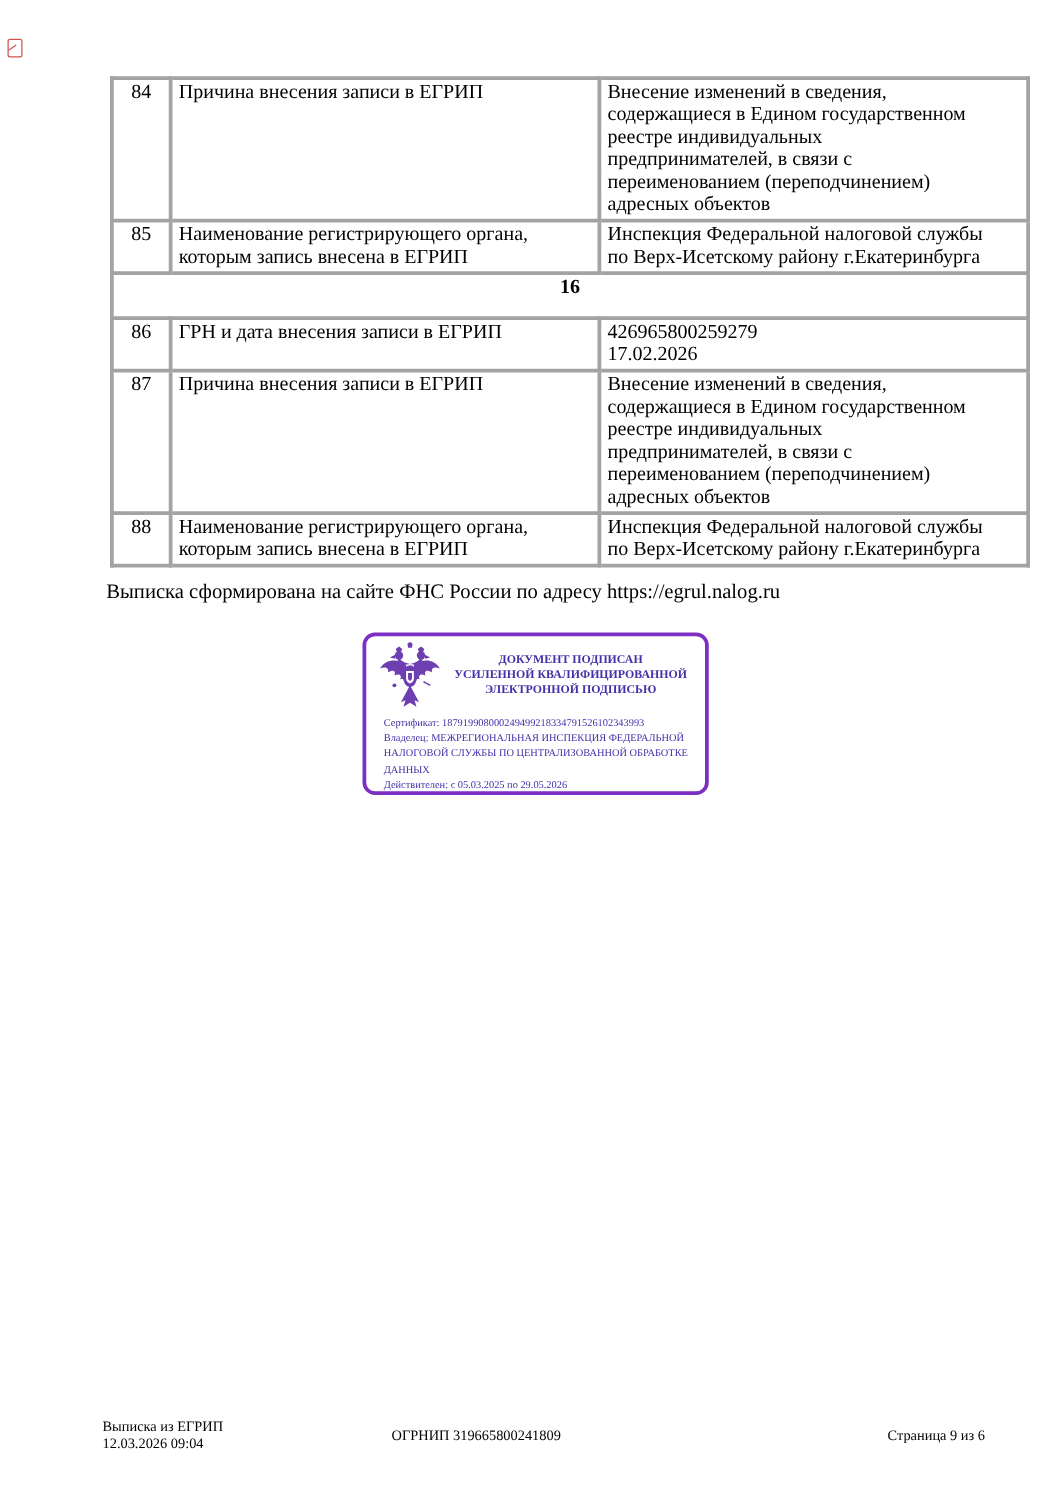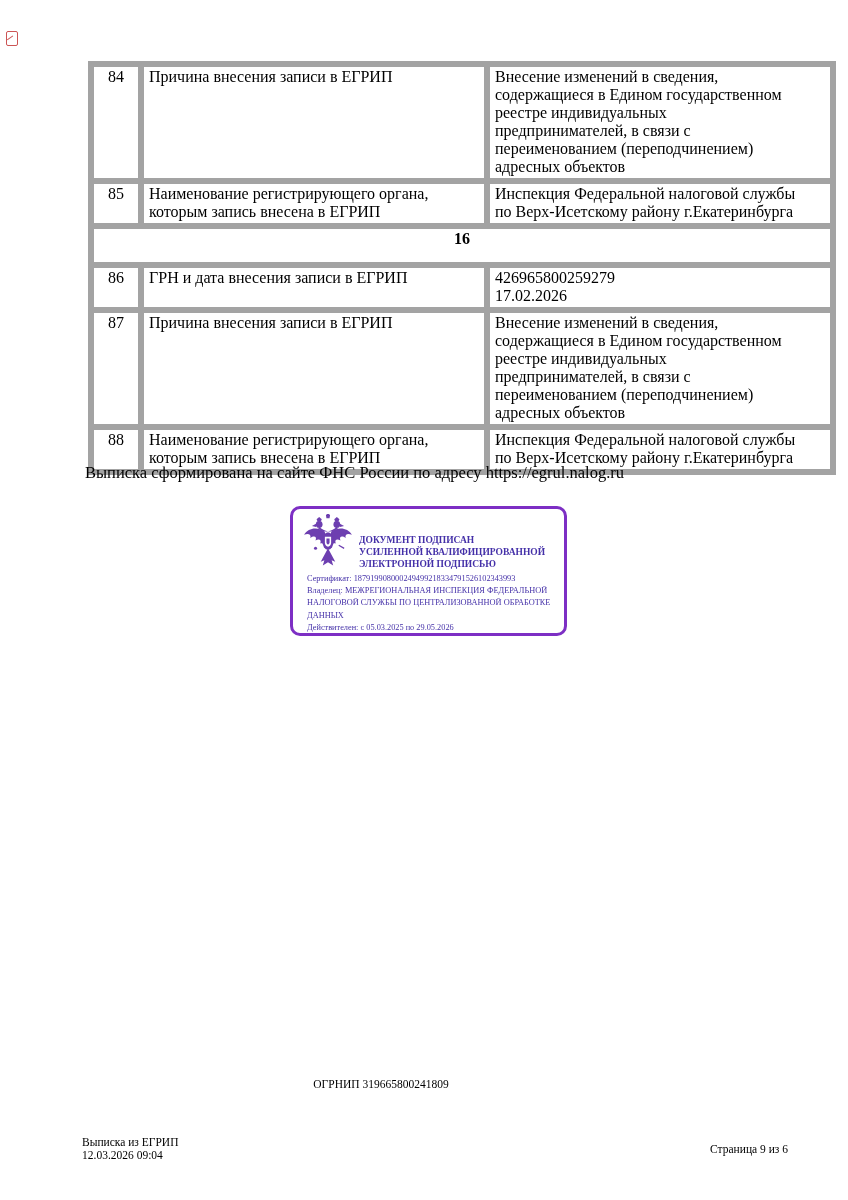--- a/index.html
+++ b/index.html
@@ -20,53 +20,53 @@
     border-top: 1px solid #cc5555; transform: rotate(-35deg);
   }
 
   
   table.doc-table {
     position: absolute; left: 88px; top: 61px;
     width: 700px; border-collapse: collapse; table-layout: fixed;
     font-size: 16px; line-height: 18px;
   }
   .doc-table td {
-    border: 6px solid #a3a3a3; vertical-align: top; padding: 1px 5px 2px 5px;
+    border: 3px solid #a3a3a3; vertical-align: top; padding: 1px 5px 2px 5px;
   }
   .doc-table td.c-num { width: 40px; text-align: center; padding-left: 2px; padding-right: 2px; }
   .doc-table td.c-label { width: 330px; white-space: pre-line; }
   .doc-table td.c-value { width: 330px; white-space: pre-line; }
   .doc-table tr.section-row td { text-align: center; font-weight: bold; padding-top: 1px; padding-bottom: 14px; }
 
   .note {
     position: absolute; left: 85px; top: 463px;
     font-size: 16.5px;
   }
 
   
   .stamp {
     position: absolute; left: 290px; top: 506px; width: 277px; height: 130px;
     box-sizing: border-box; border: 3px solid #7d2fc4; border-radius: 10px;
     color: #4430a8; background: #fff;
   }
   .stamp-top { display: flex; height: 62px; }
   .stamp-eagle { width: 64px; padding: 5px 0 0 9px; box-sizing: border-box; flex: none; }
   .stamp-titles {
-    flex: 1; text-align: left; font-weight: bold;
-    font-size: 9.5px; line-height: 12px; padding: 13px 10px 0 2px; margin-top: 12px;
+    flex: 1; text-align: center; font-weight: bold;
+    font-size: 9.5px; line-height: 12px; padding: 13px 10px 0 2px;
   }
   .stamp-details {
     font-weight: normal; font-size: 8.3px; line-height: 12.2px;
     padding: 2px 10px 0 14px;
   }
   .stamp-details .val { white-space: pre-line; }
 
   
   .footer-left { position: absolute; left: 82px; top: 1136px; font-size: 11.5px; line-height: 12.5px; }
-  .footer-center { position: absolute; left: 0; top: 1078px; width: 762px; text-align: center; font-size: 11.5px; }
+  .footer-center { position: absolute; left: 0; top: 1143px; width: 762px; text-align: center; font-size: 11.5px; }
   .footer-right { position: absolute; right: 60px; top: 1143px; font-size: 11.5px; }
 </style>
 </head>
 <body>
 
 <div class="page">
 
   <div class="broken-img"></div>
 
   <table class="doc-table">

